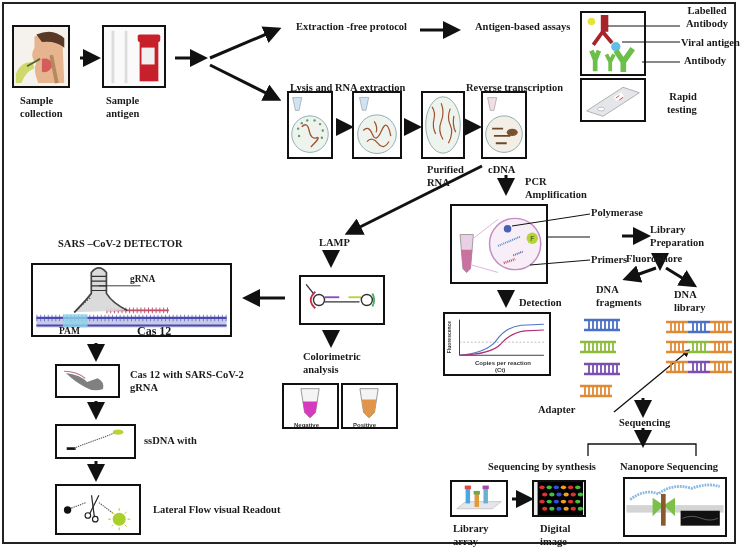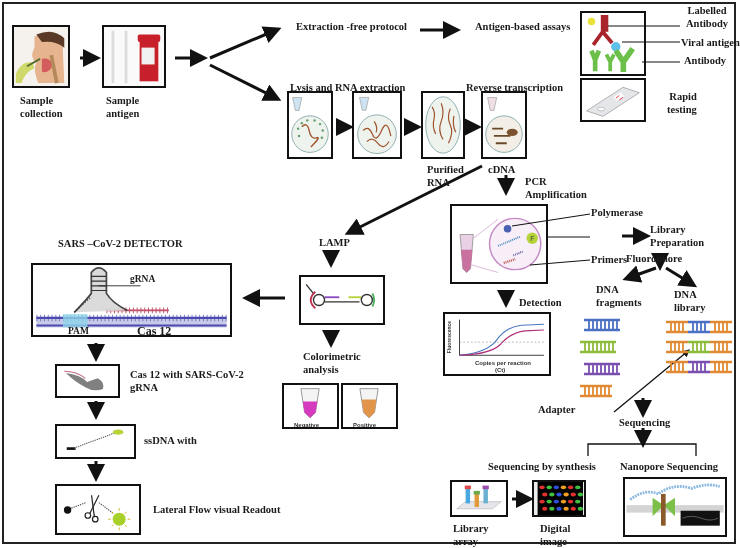--- a/index.html
+++ b/index.html
@@ -464,21 +464,21 @@
     <path d="M0 56 L201 56" stroke="#4a4ab0" stroke-width="7" stroke-dasharray="1 3" opacity="0.7"></path>
     <rect x="28" y="52" width="26" height="14" fill="#8fd4e8" opacity="0.8"></rect>
     <path d="M74 48 L140 48" stroke="#c0506a" stroke-width="2"></path>
     <path d="M74 48 L140 48" stroke="#c0506a" stroke-width="6" stroke-dasharray="1 3"></path>
     <path d="M40 50 Q52 38 58 30 L58 8 Q66 -2 74 8 L74 30 Q80 40 96 48" stroke="#333" stroke-width="1.8" fill="#d8d8d8" opacity="0.9"></path>
     <path d="M58 12 L74 12 M58 17 L74 17 M58 22 L74 22 M58 27 L74 27" stroke="#333" stroke-width="1.2"></path>
     <path d="M40 50 Q52 38 58 34" stroke="#333" stroke-width="1.5" stroke-dasharray="1 2" fill="none"></path>
     <line x1="66" y1="22" x2="110" y2="22" stroke="#333" stroke-width="1"></line>
   </svg>
   <div class="lbl" style="left:97px;top:8px;font-size:9.5px;">gRNA</div>
-  <div class="lbl" style="left:26px;top:60px;font-size:9.5px;margin-left:9px;">PAM</div>
+  <div class="lbl" style="left:26px;top:60px;font-size:9.5px;">PAM</div>
   <div class="lbl" style="left:104px;top:60px;font-size:12px;">Cas 12</div>
 </div>
 
 <div class="box" style="left:55px;top:364px;width:65px;height:34px;">
   <svg class="art" viewBox="0 0 65 34">
     <path d="M8 8 Q24 10 32 18 L44 14 Q52 18 50 26 Q40 30 30 24 Q18 18 8 8 z" fill="#6a6a6a" opacity="0.85"></path>
     <path d="M6 6 Q20 6 30 14" stroke="#c06a8a" stroke-width="1.3" fill="none"></path>
   </svg>
 </div>
 <div class="lbl" style="left:130px;top:368px;">

